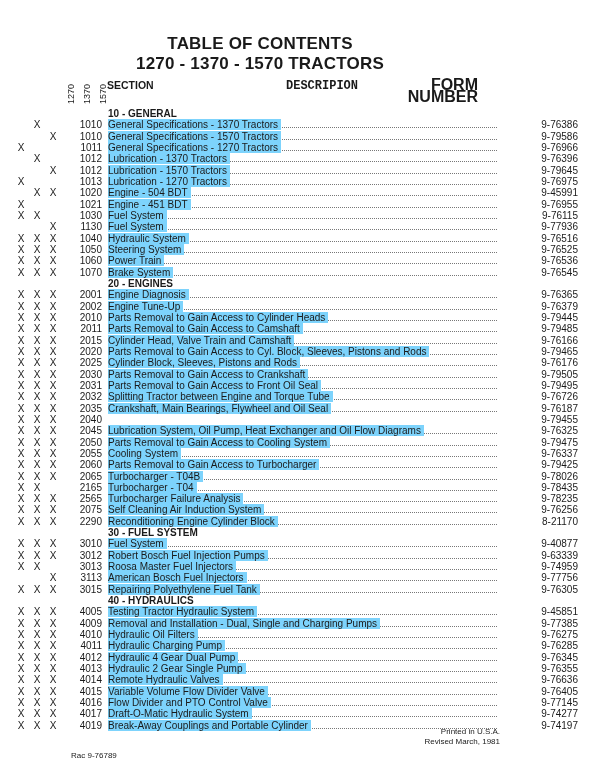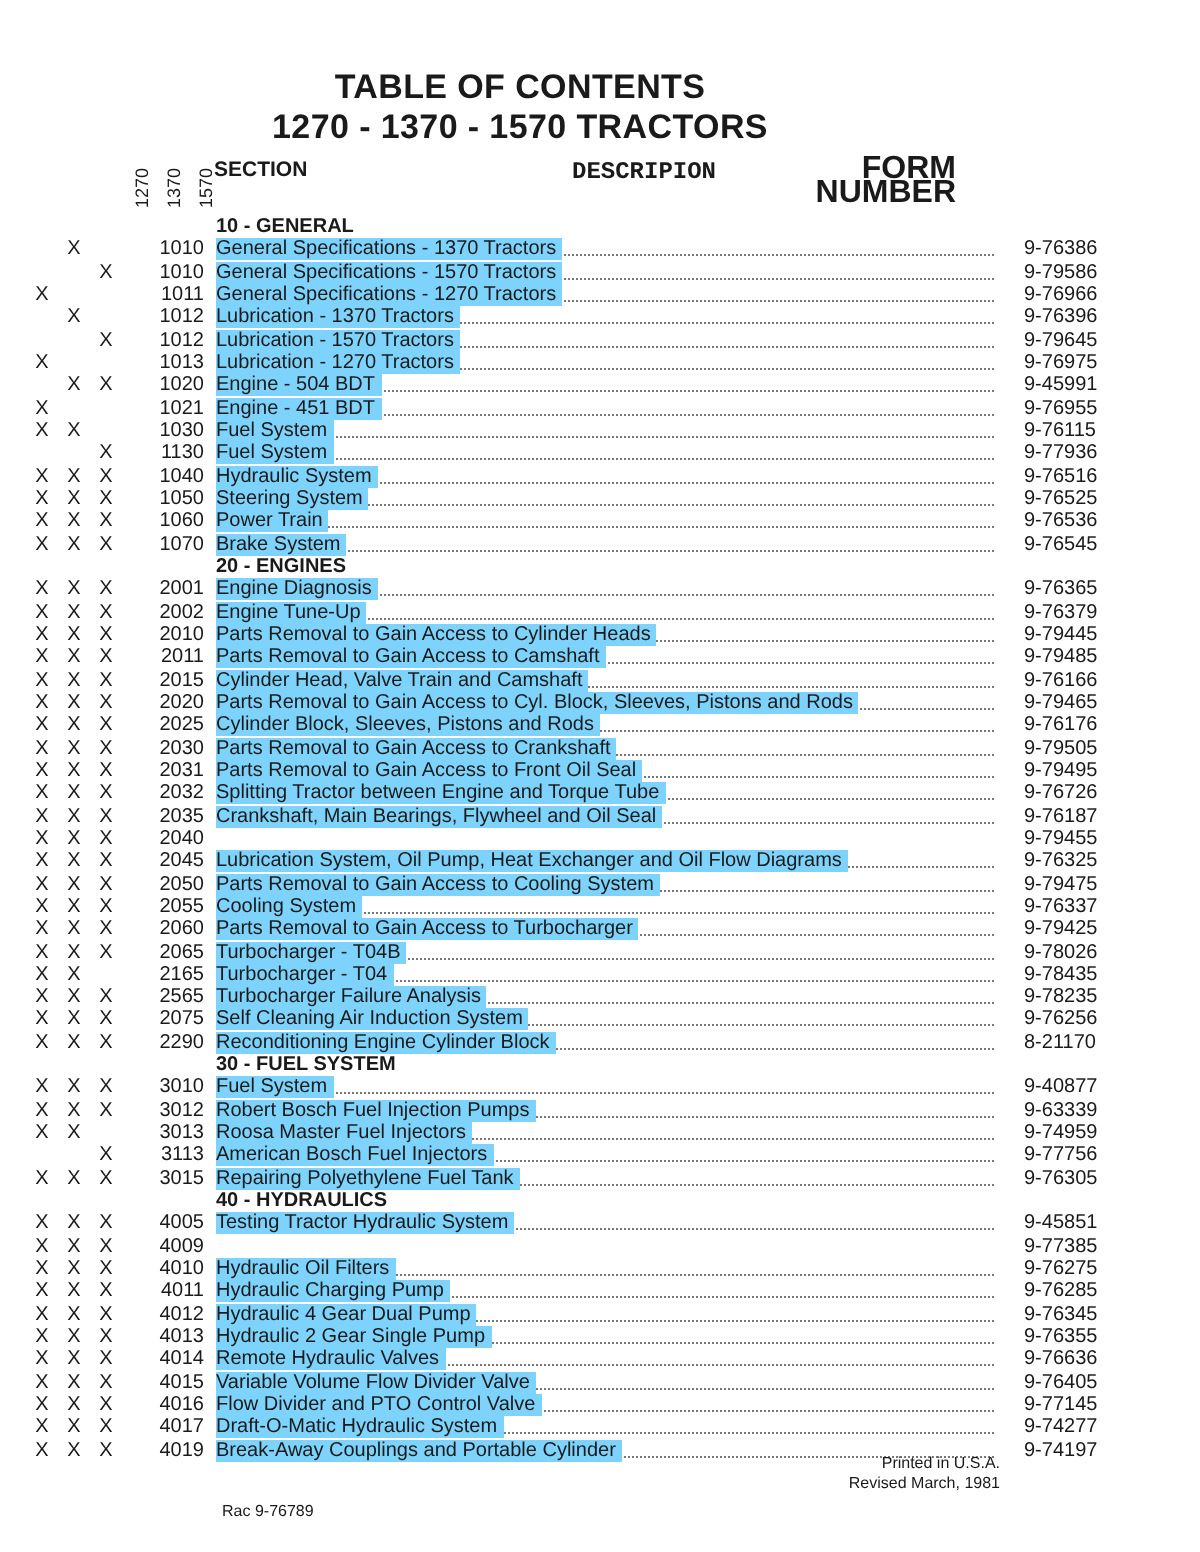--- a/index.html
+++ b/index.html
@@ -12,23 +12,23 @@
   .hdr-desc { position:absolute; left:286px; top:79px; font-weight:bold; font-size:12px;font-family:Liberation Mono, monospace; }
   .hdr-form { position:absolute; right:122px; top:79px; font-weight:bold; font-size:16px; text-align:right; line-height:12px; }
   .rows { position:absolute; left:0; top:94px; width:568px;margin-top:14px; }
   .row { position:relative; height:11.33px; font-size:10px; line-height:11.33px; white-space:nowrap; }
   .x { position:absolute; width:10px; text-align:center; }
   .x1 { left:16px; } .x2 { left:32px; } .x3 { left:48px; }
   .sec { position:absolute; left:72px; width:30px; text-align:right; }
   .desc { position:absolute; left:108px; width:392px; overflow:hidden; }
   .desc span.txt { background:#7dd3fc; padding-right:3px; position:relative; z-index:1; }
   .dots { position:absolute; left:0; right:3px; top:0; border-bottom:1px dotted #777; height:8px; }
-  .form { position:absolute; left:512px; width:66px; text-align:left; }
+  .form { position:absolute; left:512px; width:66px; text-align:right; }
   .shead .desc { font-weight:bold; }
-  .foot-left { position:absolute; left:71px; top:751px; font-size:8px;margin-left:40px; }
+  .foot-left { position:absolute; left:71px; top:751px; font-size:8px; }
   .foot-right { position:absolute; right:100px; top:727px; font-size:8px; text-align:right; line-height:10px; }
 </style>
 </head>
 <body>
 
 <div class="title t1">TABLE OF CONTENTS</div>
 <div class="title t2">1270 - 1370 - 1570 TRACTORS</div>
 
 <div class="hdr-model" style="left:66px; top:104px;">1270</div>
 <div class="hdr-model" style="left:82px; top:104px;">1370</div>
@@ -378,20 +378,21 @@
       <div class="x x3">X</div>
       <div class="sec">4005</div>
       <div class="desc"><div class="dots"></div><span class="txt">Testing Tractor Hydraulic System</span></div>
       <div class="form">9-45851</div>
     </div>
     <div class="row">
       <div class="x x1">X</div>
       <div class="x x2">X</div>
       <div class="x x3">X</div>
       <div class="sec">4009</div>
+      <div class="desc"><div class="dots"></div><span class="txt">Removal and Installation - Dual, Single and Charging Pumps</span></div>
       <div class="form">9-77385</div>
     </div>
     <div class="row">
       <div class="x x1">X</div>
       <div class="x x2">X</div>
       <div class="x x3">X</div>
       <div class="sec">4010</div>
       <div class="desc"><div class="dots"></div><span class="txt">Hydraulic Oil Filters</span></div>
       <div class="form">9-76275</div>
     </div>

